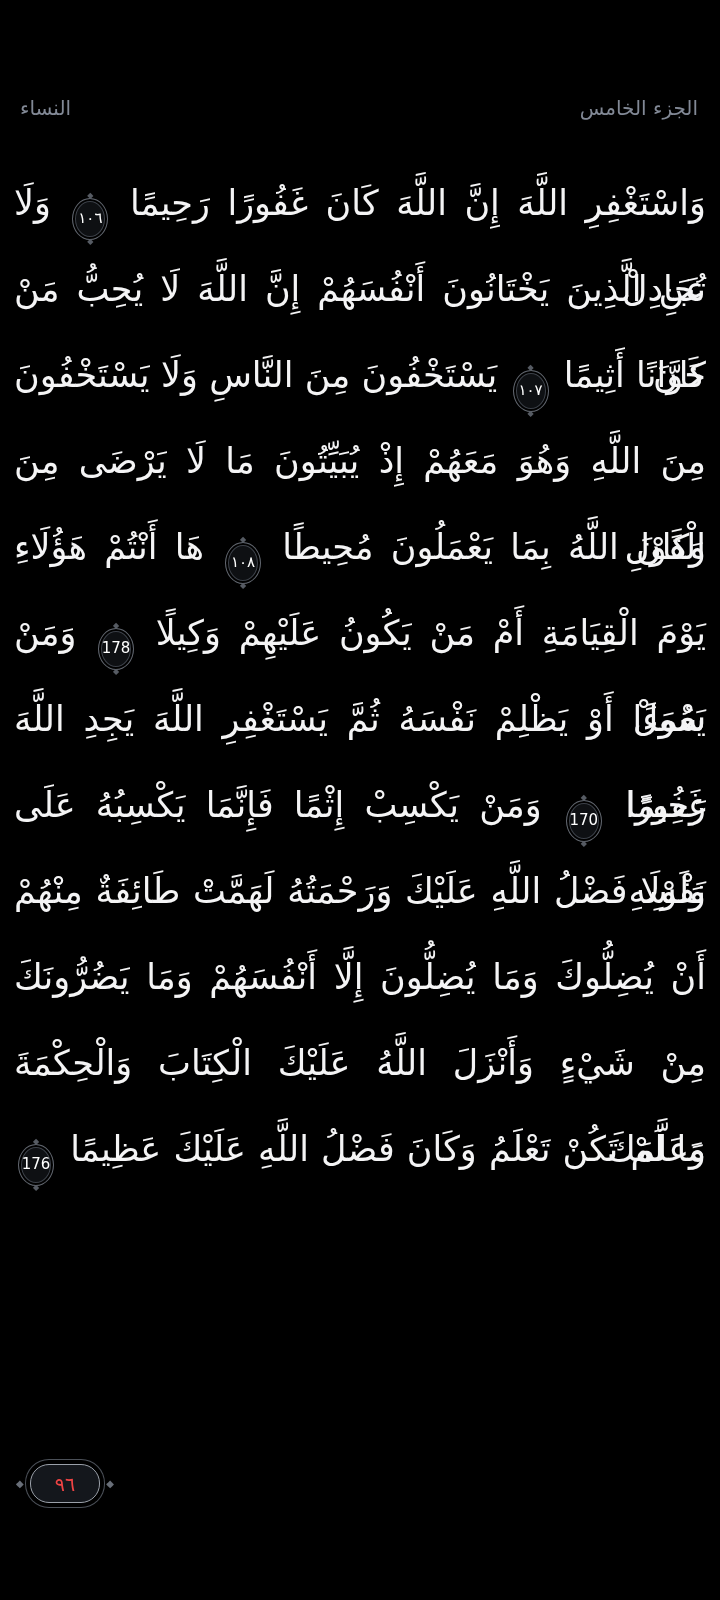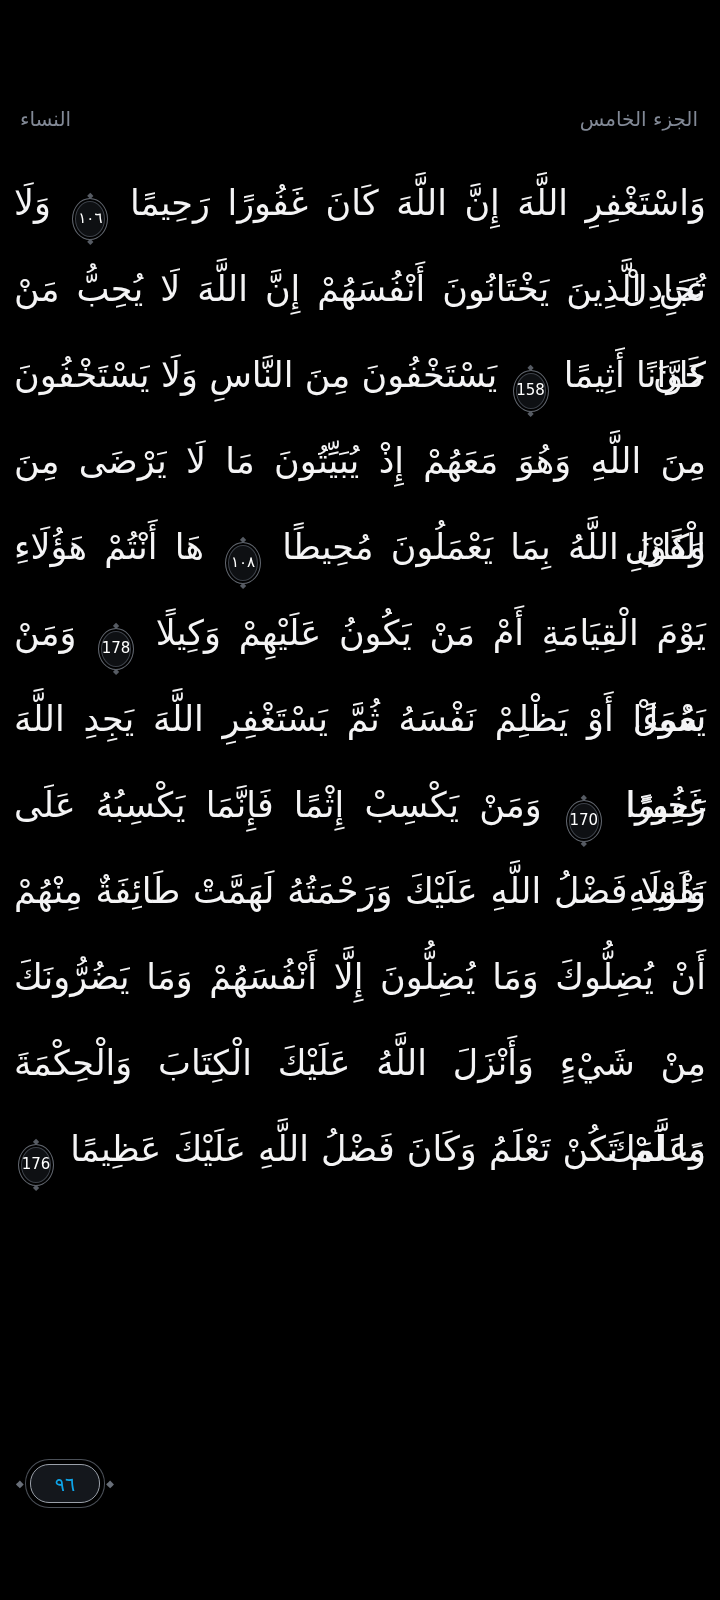--- a/index.html
+++ b/index.html
@@ -11,21 +11,21 @@
     font-family:"DejaVu Sans",sans-serif;
   }
   
   .header{
     position:absolute;top:96px;left:20px;right:22px;
     display:flex;justify-content:space-between;align-items:center;
     direction:rtl;
     font-size:20px;
     color:#828996;
   }
-  .header span{white-space:nowrap;margin-top:11px;}
+  .header span{white-space:nowrap;}
   
   .mushaf{
     position:absolute;top:160px;left:14px;right:14px;
     direction:rtl;
   }
   .line{
     height:86px;line-height:86px;
     text-align:justify;
     text-align-last:justify;
     direction:rtl;
@@ -62,21 +62,21 @@
   
   .page-badge{
     position:absolute;
     left:30px;top:1464px;
     width:68px;height:37px;
     border:1.5px solid #9aa0a9;
     border-radius:19px;
     background:#14171c;
     box-shadow:0 0 0 4px #000,0 0 0 5px #4b5058;
     display:flex;align-items:center;justify-content:center;
-    color:#0ea5e9;
+    color:#ef4444;
     font-size:19px;
     direction:rtl;
   }
   .page-badge::before,
   .page-badge::after{
     content:"◆";
     position:absolute;top:50%;transform:translateY(-50%);
     color:#686e78;font-size:10px;line-height:1;
   }
   .page-badge::before{left:-15px;}
@@ -89,21 +89,21 @@
 
   <div class="header">
     <span>الجزء الخامس</span>
     <span>النساء</span>
   </div>
 
   <div class="mushaf">
 
   <div class="line"><span class="txt">وَاسْتَغْفِرِ اللَّهَ إِنَّ اللَّهَ كَانَ غَفُورًا رَحِيمًا</span> <span class="ayah-marker">١٠٦</span> <span class="txt">وَلَا تُجَادِلْ</span> </div>
       <div class="line"><span class="txt">عَنِ الَّذِينَ يَخْتَانُونَ أَنْفُسَهُمْ إِنَّ اللَّهَ لَا يُحِبُّ مَنْ كَانَ</span> </div>
-      <div class="line"><span class="txt">خَوَّانًا أَثِيمًا</span> <span class="ayah-marker">158</span> <span class="txt">يَسْتَخْفُونَ مِنَ النَّاسِ وَلَا يَسْتَخْفُونَ</span> </div>
+      <div class="line"><span class="txt">خَوَّانًا أَثِيمًا</span> <span class="ayah-marker">١٠٧</span> <span class="txt">يَسْتَخْفُونَ مِنَ النَّاسِ وَلَا يَسْتَخْفُونَ</span> </div>
       <div class="line"><span class="txt">مِنَ اللَّهِ وَهُوَ مَعَهُمْ إِذْ يُبَيِّتُونَ مَا لَا يَرْضَى مِنَ الْقَوْلِ</span> </div>
       <div class="line"><span class="txt">وَكَانَ اللَّهُ بِمَا يَعْمَلُونَ مُحِيطًا</span> <span class="ayah-marker">١٠٨</span> <span class="txt">هَا أَنْتُمْ هَؤُلَاءِ</span> </div>
       <div class="line"><span class="txt">يَوْمَ الْقِيَامَةِ أَمْ مَنْ يَكُونُ عَلَيْهِمْ وَكِيلًا</span> <span class="ayah-marker">178</span> <span class="txt">وَمَنْ يَعْمَلْ</span> </div>
       <div class="line"><span class="txt">سُوءًا أَوْ يَظْلِمْ نَفْسَهُ ثُمَّ يَسْتَغْفِرِ اللَّهَ يَجِدِ اللَّهَ غَفُورًا</span> </div>
       <div class="line"><span class="txt">رَحِيمًا</span> <span class="ayah-marker">170</span> <span class="txt">وَمَنْ يَكْسِبْ إِثْمًا فَإِنَّمَا يَكْسِبُهُ عَلَى نَفْسِهِ</span> </div>
       <div class="line"><span class="txt">وَلَوْلَا فَضْلُ اللَّهِ عَلَيْكَ وَرَحْمَتُهُ لَهَمَّتْ طَائِفَةٌ مِنْهُمْ</span> </div>
       <div class="line"><span class="txt">أَنْ يُضِلُّوكَ وَمَا يُضِلُّونَ إِلَّا أَنْفُسَهُمْ وَمَا يَضُرُّونَكَ</span> </div>
       <div class="line"><span class="txt">مِنْ شَيْءٍ وَأَنْزَلَ اللَّهُ عَلَيْكَ الْكِتَابَ وَالْحِكْمَةَ وَعَلَّمَكَ</span> </div>
       <div class="line"><span class="txt">مَا لَمْ تَكُنْ تَعْلَمُ وَكَانَ فَضْلُ اللَّهِ عَلَيْكَ عَظِيمًا</span> <span class="ayah-marker">176</span> </div>
     </div>

